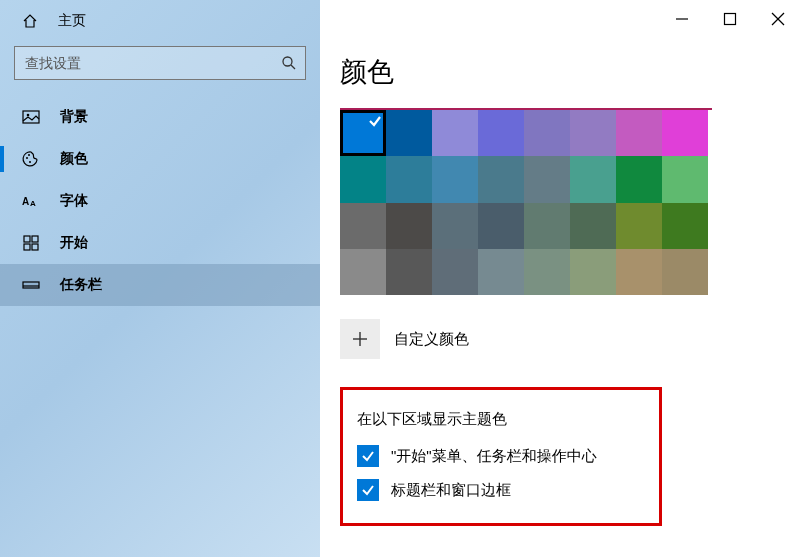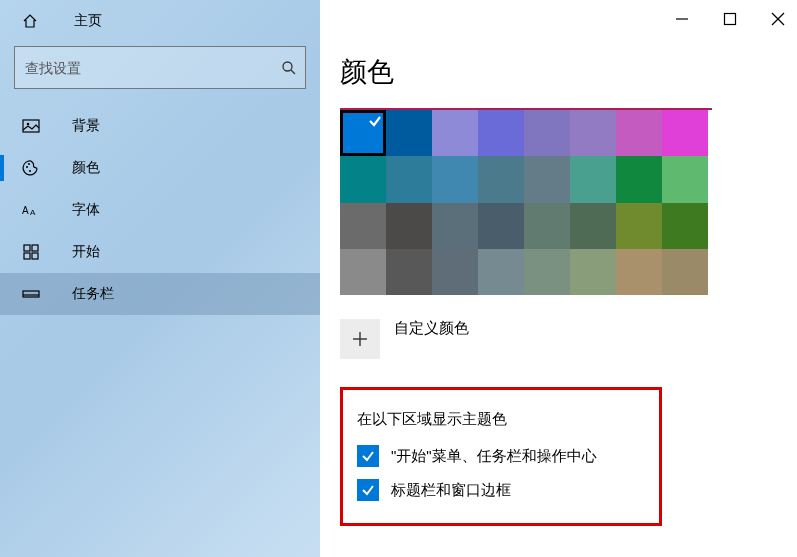--- a/index.html
+++ b/index.html
@@ -2,43 +2,43 @@
 <html><head>
 <meta charset="utf-8">
 <style>
   * { box-sizing: border-box; margin: 0; padding: 0; }
   html, body { width: 797px; height: 557px; font-family: "Microsoft YaHei", "Segoe UI", sans-serif; overflow: hidden; background: #fff; }
   .window { display: flex; width: 100%; height: 100%; }
   .sidebar { width: 320px; height: 100%; background: linear-gradient(135deg, #b5d4ed 0%, #a7c9e6 50%, #c8dff2 100%); position: relative; }
   .titlebar { display: flex; align-items: center; gap: 24px; padding: 14px 20px 10px 20px; }
   .titlebar .back-icon { width: 16px; height: 16px; }
   .titlebar .title { font-size: 13px; }
-  .home-row { display: flex; align-items: center; gap: 36px; padding: 12px 22px 12px 22px; }
+  .home-row { display: flex; align-items: center; gap: 20px; padding: 12px 22px 12px 22px; }
   .home-row .home-icon { width: 16px; height: 16px; }
   .home-row .home-label { font-size: 14px; }
   .search-wrap { margin: 4px 14px 16px 14px; }
-  .search { width: 100%; height: 43px; border: 1px solid #777; background: rgba(255,255,255,0.25); position: relative; }
+  .search { width: 100%; height: 34px; border: 1px solid #777; background: rgba(255,255,255,0.25); position: relative; }
   .search input { position:absolute; inset:0; width:100%; height:100%; border:none; background:transparent; padding: 0 34px 0 10px; font-size:14px; color:#555; outline:none; }
   .search input::placeholder { color: #555; }
   .search .search-icon { position: absolute; right: 8px; top: 50%; transform: translateY(-50%); width:16px; height:16px; }
   .section-title { font-size: 13px; font-weight: 600; padding: 0 22px 10px 22px; }
   .nav { list-style: none; }
-  .nav li { display: flex; align-items: center; gap: 32px; padding: 12px 22px; font-size: 14px; cursor: pointer; position: relative; }
+  .nav li { display: flex; align-items: center; gap: 20px; padding: 12px 22px; font-size: 14px; cursor: pointer; position: relative; font-weight: bold; }
   .nav li.hover-active { background: rgba(120,155,185,0.55); }
   .nav .nav-icon { width: 18px; height: 18px; flex-shrink:0; display:flex; align-items:center; justify-content:center; }
   .nav li.colors-item::before { content:""; position:absolute; left:0; top:8px; bottom:8px; width:4px; background:#0078d7; }
   .main { flex: 1; padding: 18px 30px 0 20px; position:relative; }
   .window-controls { position: absolute; top: 12px; right: 12px; display: flex; gap: 34px; align-items:center; }
   .wc { width: 14px; height: 14px; }
   .page-heading { font-size: 27px; font-weight: 400; margin: 36px 0 18px 0; }
   .palette { width: 372px; border-top: 2px solid #aa1e58; display:flex; flex-wrap:wrap; }
   .swatch { width: 46px; height: 46.25px; position:relative; cursor:pointer; }
   .swatch.selected { outline: 3px solid #000; outline-offset: -3px; }
   .swatch .check { position:absolute; top:4px; right:4px; width:14px; height:14px; }
-  .custom-row { display:flex; gap: 14px; margin-top: 24px; }
+  .custom-row { display:flex; align-items:center; gap: 14px; margin-top: 24px; }
   .custom-btn { width: 40px; height: 40px; background: #ececec; border: none; display:flex; align-items:center; justify-content:center; cursor:pointer; }
   .custom-btn .plus-icon { width:16px; height:16px; }
   .custom-label { font-size: 15px; }
   .highlight-box { border: 3px solid #d60000; width: 322px; padding: 20px 14px 22px 14px; margin-top: 28px; }
   .accent-title { font-size: 15px; margin-bottom: 16px; }
   .check-row { display:flex; align-items:center; gap: 12px; margin-top: 12px; }
   .checkbox { width: 22px; height: 22px; background: #0078d7; display:flex; align-items:center; justify-content:center; flex-shrink:0; }
   .checkbox svg { width: 14px; height: 14px; }
   .check-label { font-size: 15px; }
   svg { display:block; }

